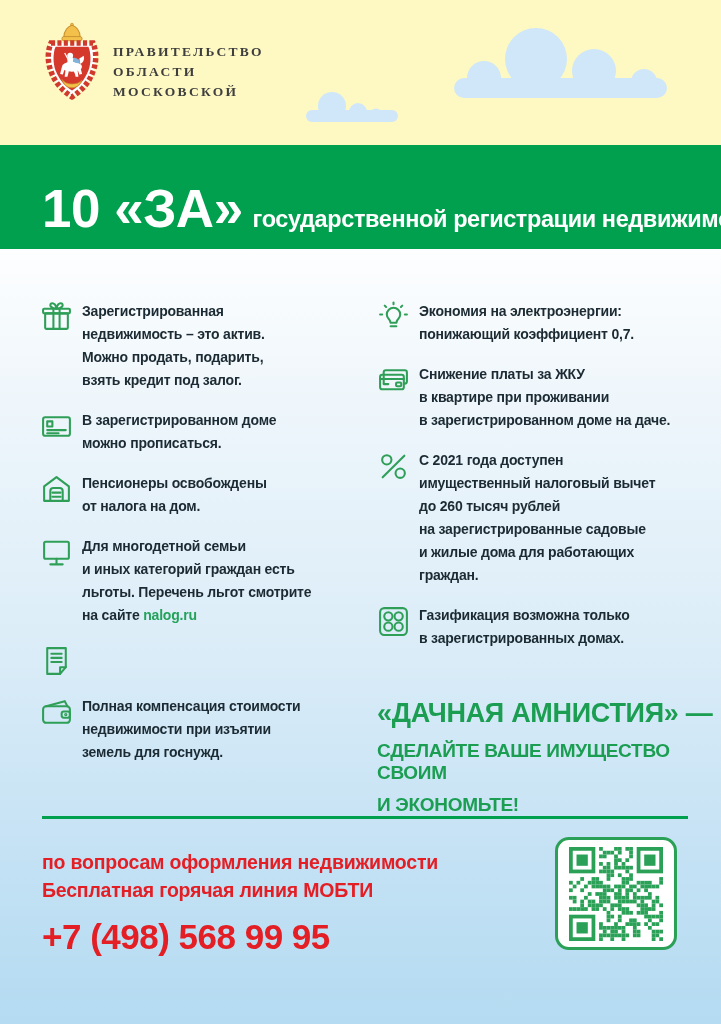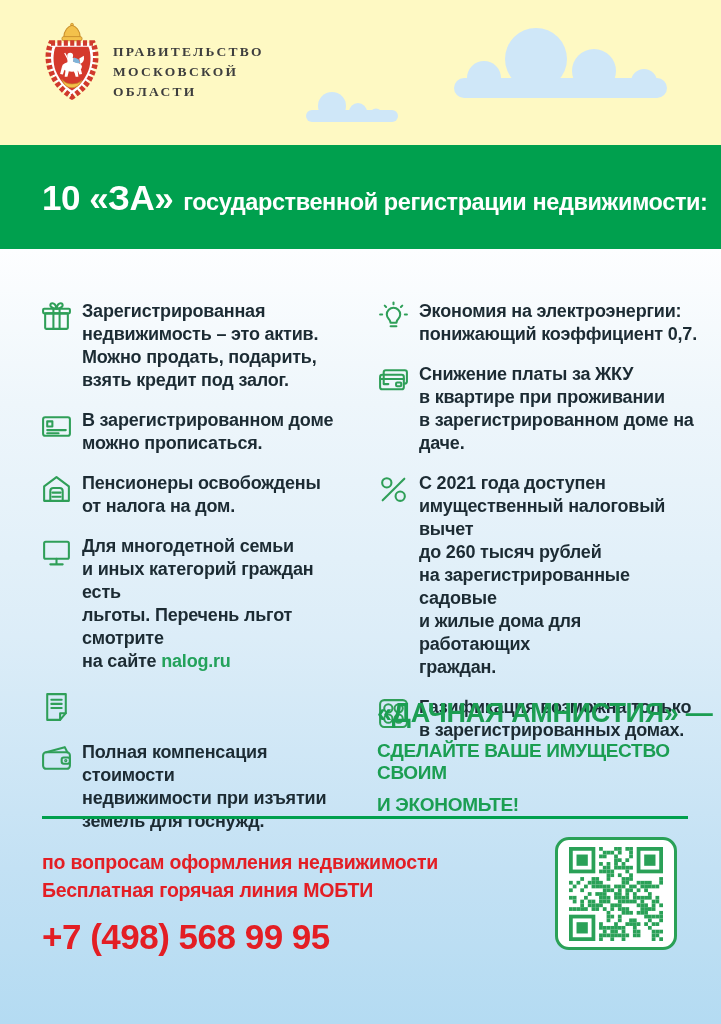--- a/index.html
+++ b/index.html
@@ -9,34 +9,34 @@
   
   .emblem{position:absolute;left:41px;top:22px;width:62px;height:84px;}
   .org{position:absolute;left:113px;top:42px;font-family:"Liberation Serif",serif;font-weight:bold;
        font-size:13.5px;letter-spacing:2.3px;line-height:20px;color:#3e3e3e;}
   .cloud{position:absolute;}
   .cloud-small{left:300px;top:88px;width:110px;height:36px;}
   .cloud-big{left:448px;top:26px;width:225px;height:76px;}
   
   .banner{position:absolute;left:0;top:145px;width:721px;height:104px;background:#00a04e;
           color:#ffffff;padding:33px 0 0 42px;box-sizing:border-box;white-space:nowrap;}
-  .banner-big{font-size:35px;font-weight:bold;letter-spacing:-0.5px;}
+  .banner-big{font-size:53px;font-weight:bold;letter-spacing:-0.5px;}
   .banner-rest{font-size:23.5px;font-weight:bold;margin-left:10px;letter-spacing:-0.4px;}
   
   .bg-body{position:absolute;left:0;top:249px;width:721px;height:775px;
            background:linear-gradient(180deg,#fdfeff 0%,#eef6fb 20%,#dcedf8 50%,#c3e1f4 80%,#b4dbf2 100%);}
   
   .col{position:absolute;top:300px;}
   .col-left{left:40px;width:306px;}
   .col-right{left:377px;width:320px;}
   .benefit{display:flex;align-items:flex-start;gap:9px;margin-bottom:17px;}
   .bicon{flex:0 0 33px;width:33px;height:33px;margin-top:1px;}
   .bicon svg{width:33px;height:33px;stroke:#2f9f58;fill:none;stroke-width:2;
              stroke-linecap:round;stroke-linejoin:round;}
-  .btext{margin:0;font-size:18px;line-height:23px;font-weight:bold;color:#1c2b33;
+  .btext{margin:0;font-size:14px;line-height:23px;font-weight:bold;color:#1c2b33;
          letter-spacing:-0.2px;white-space:pre-line;}
   .green-link{color:#23a25b;text-decoration:none;cursor:pointer;}
   
   .amnesty{position:absolute;left:377px;top:698px;color:#1b9e52;font-weight:bold;}
   .amnesty-l1{font-size:27px;letter-spacing:-0.3px;margin-bottom:11px;}
   .amnesty-l2{font-size:19px;letter-spacing:-0.3px;margin-bottom:10px;}
   .amnesty-l3{font-size:19px;letter-spacing:-0.3px;}
   
   .divider{position:absolute;left:42px;top:816px;width:646px;height:3px;background:#00a04e;border:none;margin:0;}
   .hotline{position:absolute;left:42px;top:848px;color:#e31e24;font-weight:bold;}
@@ -72,22 +72,22 @@
         <path d="M28 40 q4 -3 7 0 l-1 7 q-3 2 -6 0 Z"></path>
       </g>
       <path d="M35 39 q6 1 7 6 q-5 1 -8 -2 Z" fill="#7fb3d9"></path>
       <line x1="25" y1="34" x2="38" y2="58" stroke="#ffffff" stroke-width="1.4"></line>
       <path d="M22 63 q4 5 11 5 q7 0 11 -4 q-4 8 -11 8 q-8 0 -11 -9 Z" fill="#f3c14b" stroke="#c98f2c" stroke-width="0.8"></path>
     </svg>
   </div>
 
   <div class="org">
     <div>ПРАВИТЕЛЬСТВО</div>
+    <div>ОБЛАСТИ</div>
     <div>МОСКОВСКОЙ</div>
-    <div>ОБЛАСТИ</div>
   </div>
 
   <div class="cloud cloud-small">
     <svg viewBox="0 0 110 36">
         <g fill="#cfe7f8">
       <circle cx="32" cy="18" r="14"></circle>
           <circle cx="58" cy="24" r="9"></circle>
           <circle cx="76" cy="27" r="6.5"></circle>
       <rect x="6" y="22" width="92" height="12" rx="6"></rect>
         </g>

